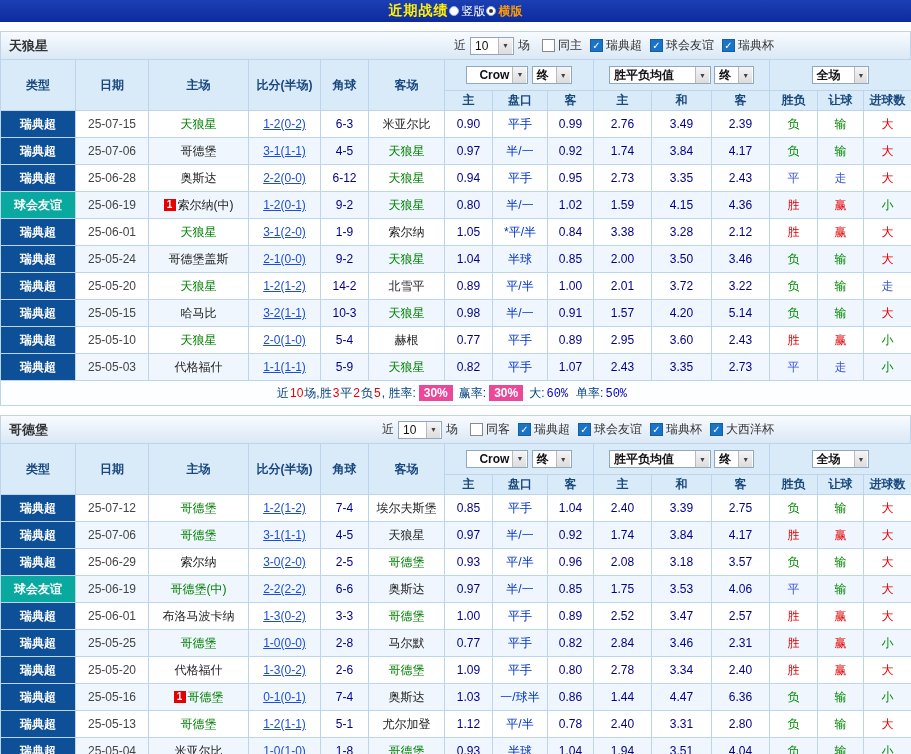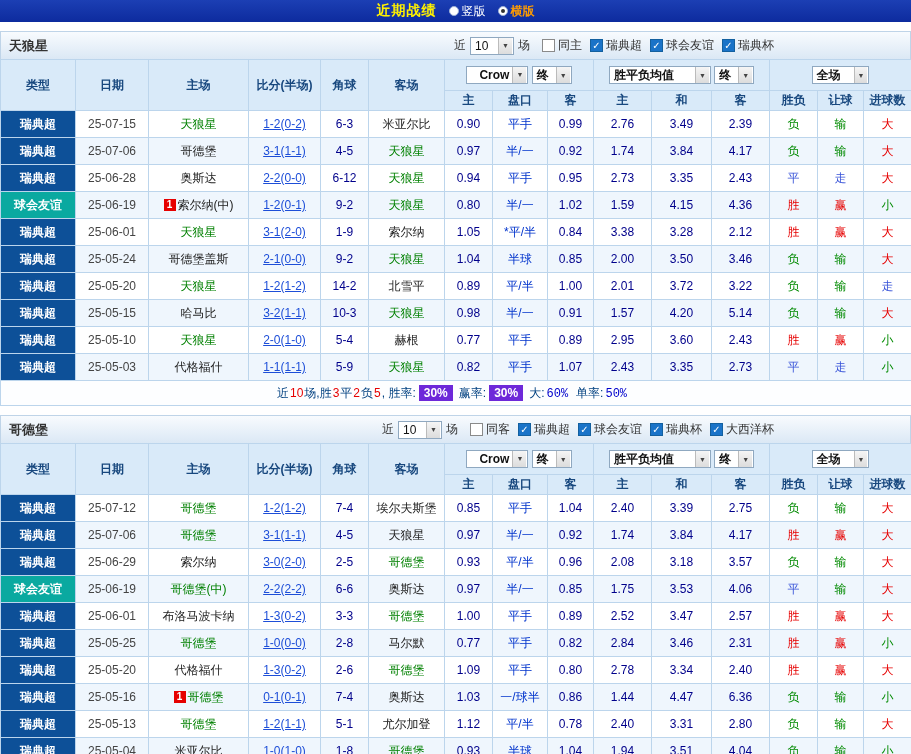--- a/index.html
+++ b/index.html
@@ -4,21 +4,21 @@
 <style>
   html,body{margin:0;padding:0;}
   body{
     width:911px;height:754px;overflow:hidden;background:#fff;
     font-family:"Liberation Sans","DejaVu Sans",sans-serif;
     -webkit-font-smoothing:antialiased;
   }
   
   .topbar{
     height:22px;background:linear-gradient(#1C3FB4,#0D2B9E);
-    display:flex;align-items:center;justify-content:center;gap:12px;
+    display:flex;align-items:center;justify-content:center;gap:0;
   }
   .tb-title{color:#FFF100;font-weight:bold;font-size:14px;letter-spacing:1px;}
   .tb-radio{display:inline-flex;align-items:center;gap:3px;font-size:12px;cursor:pointer;}
   .rdot{width:10px;height:10px;border-radius:50%;background:#fff;border:1px solid #9DB0D8;box-sizing:border-box;position:relative;}
   .rdot.on::after{content:"";position:absolute;left:2px;top:2px;width:4px;height:4px;border-radius:50%;background:#333;}
   .tb-v{color:#FFFFFF;}
   .tb-h{color:#FF9C00;font-weight:bold;}
   
   .section{margin-top:9px;}
   .band{
@@ -61,21 +61,21 @@
   .odds{color:#00008B;}
   .line{color:#0033CC;}
   .k-r{color:#E60000 !important;}
   .k-g{color:#008A00 !important;}
   .k-b{color:#3A55D9 !important;}
   .badge{display:inline-block;background:#E60000;color:#fff;font-size:10px;font-weight:bold;
          width:12px;height:12px;line-height:12px;text-align:center;margin-right:2px;vertical-align:1px;}
   .badge:empty{display:none;}
   tfoot .sumcell{height:24px;font-size:12px;color:#004080;background:#FDFEFF;}
   .sumcell .num{color:#E60000;padding:0 1px;}
-  .gbadge{background:#6d28d9;color:#fff;padding:1px 5px;margin:0 6px 0 3px;font-weight:bold;text-align:center;}
+  .gbadge{background:#ec4899;color:#fff;padding:1px 5px;margin:0 6px 0 3px;font-weight:bold;text-align:center;}
   .bluev{color:#0000CC;margin:0 8px 0 2px;font-family:Liberation Mono, monospace;}
 </style>
 </head>
 <body>
 
 <div class="topbar">
   <span class="tb-title">近期战绩</span>
   <span class="tb-radio">
     <span class="rdot"></span>
     <span class="tb-v">竖版</span>

